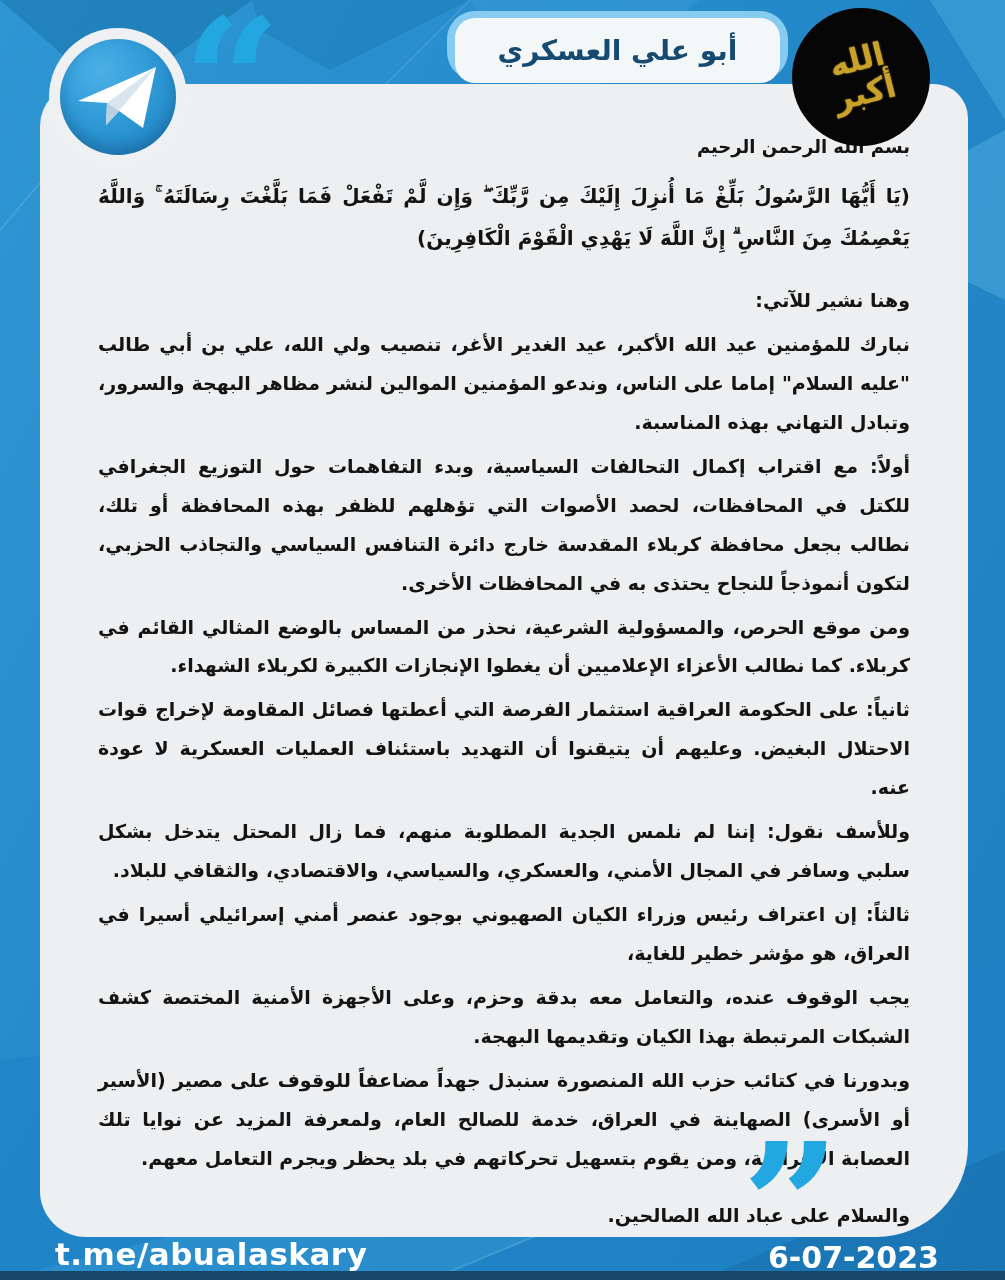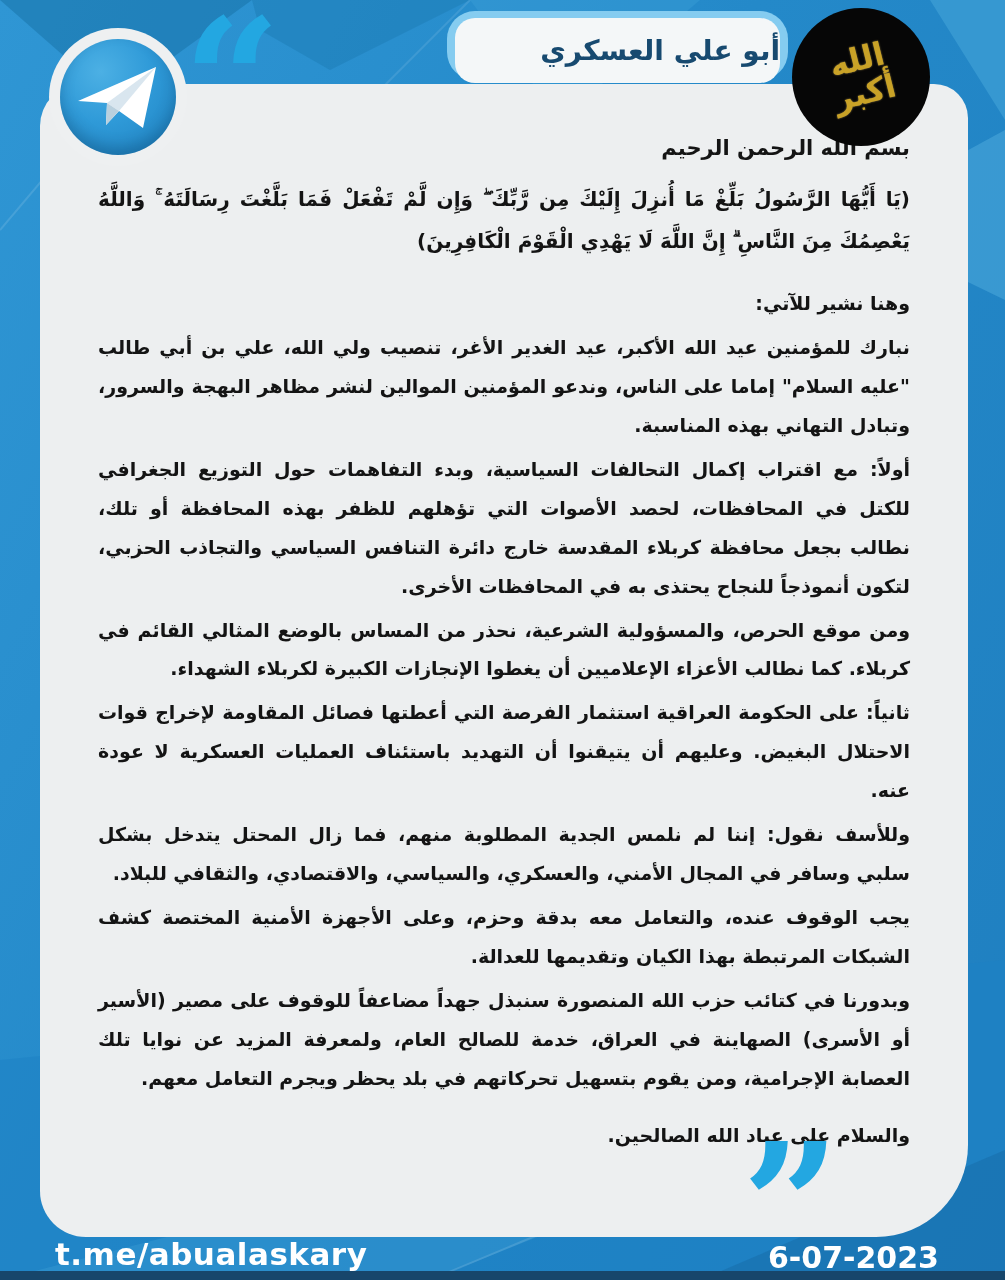--- a/index.html
+++ b/index.html
@@ -10,21 +10,21 @@
   }
   .bg-svg{position:absolute;inset:0;z-index:0;}
 
   
   .card{
     position:absolute;z-index:2;left:40px;top:84px;width:928px;height:1153px;
     background:#edeff0;border-radius:42px 34px 92px 46px;
     padding:46px 58px 0 58px;box-sizing:border-box;overflow:hidden;
     direction:rtl;color:#141414;
   }
-  .basmala{font-size:21px;font-weight:bold;text-align:right;margin:6px 0 18px;}
+  .basmala{font-size:18px;font-weight:bold;text-align:right;margin:6px 0 18px;}
   .verse{font-size:20px;font-weight:bold;text-align:justify;line-height:2.1;margin:0 0 22px;}
   .card p{font-size:19px;font-weight:bold;line-height:2.05;text-align:justify;margin:0 0 5px;}
   .card p.gap{margin-top:0;}
   .card p.last{text-align:right;margin-top:18px;}
 
   
   .tg-halo{position:absolute;z-index:3;left:49px;top:28px;width:138px;height:138px;
     border-radius:50%;background:#eef0f1;}
   .tg-circle{position:absolute;z-index:4;left:60px;top:39px;width:116px;height:116px;
     border-radius:50%;background:radial-gradient(circle at 35% 28%,#4cb0e4 0%,#2f9ad8 45%,#1d7fbe 100%);
@@ -34,21 +34,21 @@
   
   .q{position:absolute;color:#23a7e1;font-weight:bold;font-size:170px;line-height:1;
      font-family:"DejaVu Serif",serif;z-index:5;}
   .q-open{left:183px;top:-4px;}
   .q-close{left:742px;top:1120px;}
 
   
   .pill-back{position:absolute;z-index:3;left:447px;top:11px;width:341px;height:69px;
     border-radius:28px;background:#85ccf0;}
   .pill{position:absolute;z-index:4;left:455px;top:18px;width:325px;height:65px;
-    border-radius:20px;background:#f4f7f8;display:flex;align-items:center;justify-content:flex-end;}
+    border-radius:20px;background:#f4f7f8;display:flex;align-items:center;justify-content:center;}
   .pill span{font-size:28px;font-weight:bold;color:#174a70;direction:rtl;}
 
   
   .roundel{position:absolute;z-index:5;left:792px;top:8px;width:138px;height:138px;
     border-radius:50%;background:#060606;display:flex;align-items:center;justify-content:center;}
   .roundel span{
     color:#c9a227;font-weight:bold;font-size:32px;direction:rtl;text-align:center;
     transform:rotate(-14deg);line-height:1.05;width:92px;
     text-shadow:0 0 2px rgba(255,220,120,.55);}
 
@@ -81,21 +81,22 @@
 
   <div class="card">
     <div class="basmala">بسم الله الرحمن الرحيم</div>
     <div class="verse">(يَا أَيُّهَا الرَّسُولُ بَلِّغْ مَا أُنزِلَ إِلَيْكَ مِن رَّبِّكَ ۖ وَإِن لَّمْ تَفْعَلْ فَمَا بَلَّغْتَ رِسَالَتَهُ ۚ وَاللَّهُ يَعْصِمُكَ مِنَ النَّاسِ ۗ إِنَّ اللَّهَ لَا يَهْدِي الْقَوْمَ الْكَافِرِينَ)</div>
     <p>وهنا نشير للآتي:</p>
     <p>نبارك للمؤمنين عيد الله الأكبر، عيد الغدير الأغر، تنصيب ولي الله، علي بن أبي طالب "عليه السلام"  إماما على الناس، وندعو المؤمنين الموالين لنشر مظاهر البهجة والسرور، وتبادل التهاني بهذه المناسبة.</p>
     <p class="gap">أولاً: مع اقتراب إكمال التحالفات السياسية، وبدء التفاهمات حول التوزيع الجغرافي للكتل في المحافظات، لحصد الأصوات التي تؤهلهم للظفر بهذه المحافظة أو تلك، نطالب بجعل محافظة كربلاء المقدسة خارج دائرة التنافس السياسي والتجاذب الحزبي، لتكون أنموذجاً للنجاح يحتذى به في المحافظات الأخرى.</p>
     <p>ومن موقع الحرص، والمسؤولية الشرعية، نحذر من المساس بالوضع المثالي القائم في كربلاء. كما نطالب الأعزاء الإعلاميين أن يغطوا الإنجازات الكبيرة لكربلاء الشهداء.</p>
     <p class="gap">ثانياً: على الحكومة العراقية استثمار الفرصة التي أعطتها فصائل المقاومة لإخراج قوات الاحتلال البغيض. وعليهم أن يتيقنوا أن التهديد باستئناف العمليات العسكرية لا عودة عنه.</p>
     <p>وللأسف نقول: إننا لم نلمس الجدية المطلوبة منهم، فما زال المحتل يتدخل بشكل سلبي وسافر في المجال الأمني، والعسكري، والسياسي، والاقتصادي، والثقافي للبلاد.</p>
-    <p>يجب الوقوف عنده، والتعامل معه بدقة وحزم، وعلى الأجهزة الأمنية المختصة كشف الشبكات المرتبطة بهذا الكيان وتقديمها للعدالة.</p>
+    <p class="gap">ثالثاً: إن اعتراف رئيس وزراء الكيان الصهيوني بوجود عنصر أمني إسرائيلي أسيرا في العراق، هو مؤشر خطير للغاية،</p>
+    <p>يجب الوقوف عنده، والتعامل معه بدقة وحزم، وعلى الأجهزة الأمنية المختصة كشف الشبكات المرتبطة بهذا الكيان وتقديمها البهجة.</p>
     <p class="gap">وبدورنا في كتائب حزب الله المنصورة سنبذل جهداً مضاعفاً للوقوف على مصير (الأسير أو الأسرى) الصهاينة في العراق، خدمة للصالح العام، ولمعرفة المزيد عن نوايا تلك العصابة الإجرامية، ومن يقوم بتسهيل تحركاتهم في بلد يحظر ويجرم التعامل معهم.</p>
     <p class="last">والسلام على عباد الله الصالحين.</p>
   </div>
 
   <div class="tg-halo"></div>
   <div class="tg-circle">
     <svg viewBox="0 0 116 116" xmlns="http://www.w3.org/2000/svg">
       <polygon points="18,62 96,28 83,89 59,72 46,86 47,64" fill="#ffffff"></polygon>
       <polygon points="47,64 96,28 59,72" fill="#d9e6ef"></polygon>
       <polygon points="46,86 47,64 59,72" fill="#b9d0de"></polygon>

